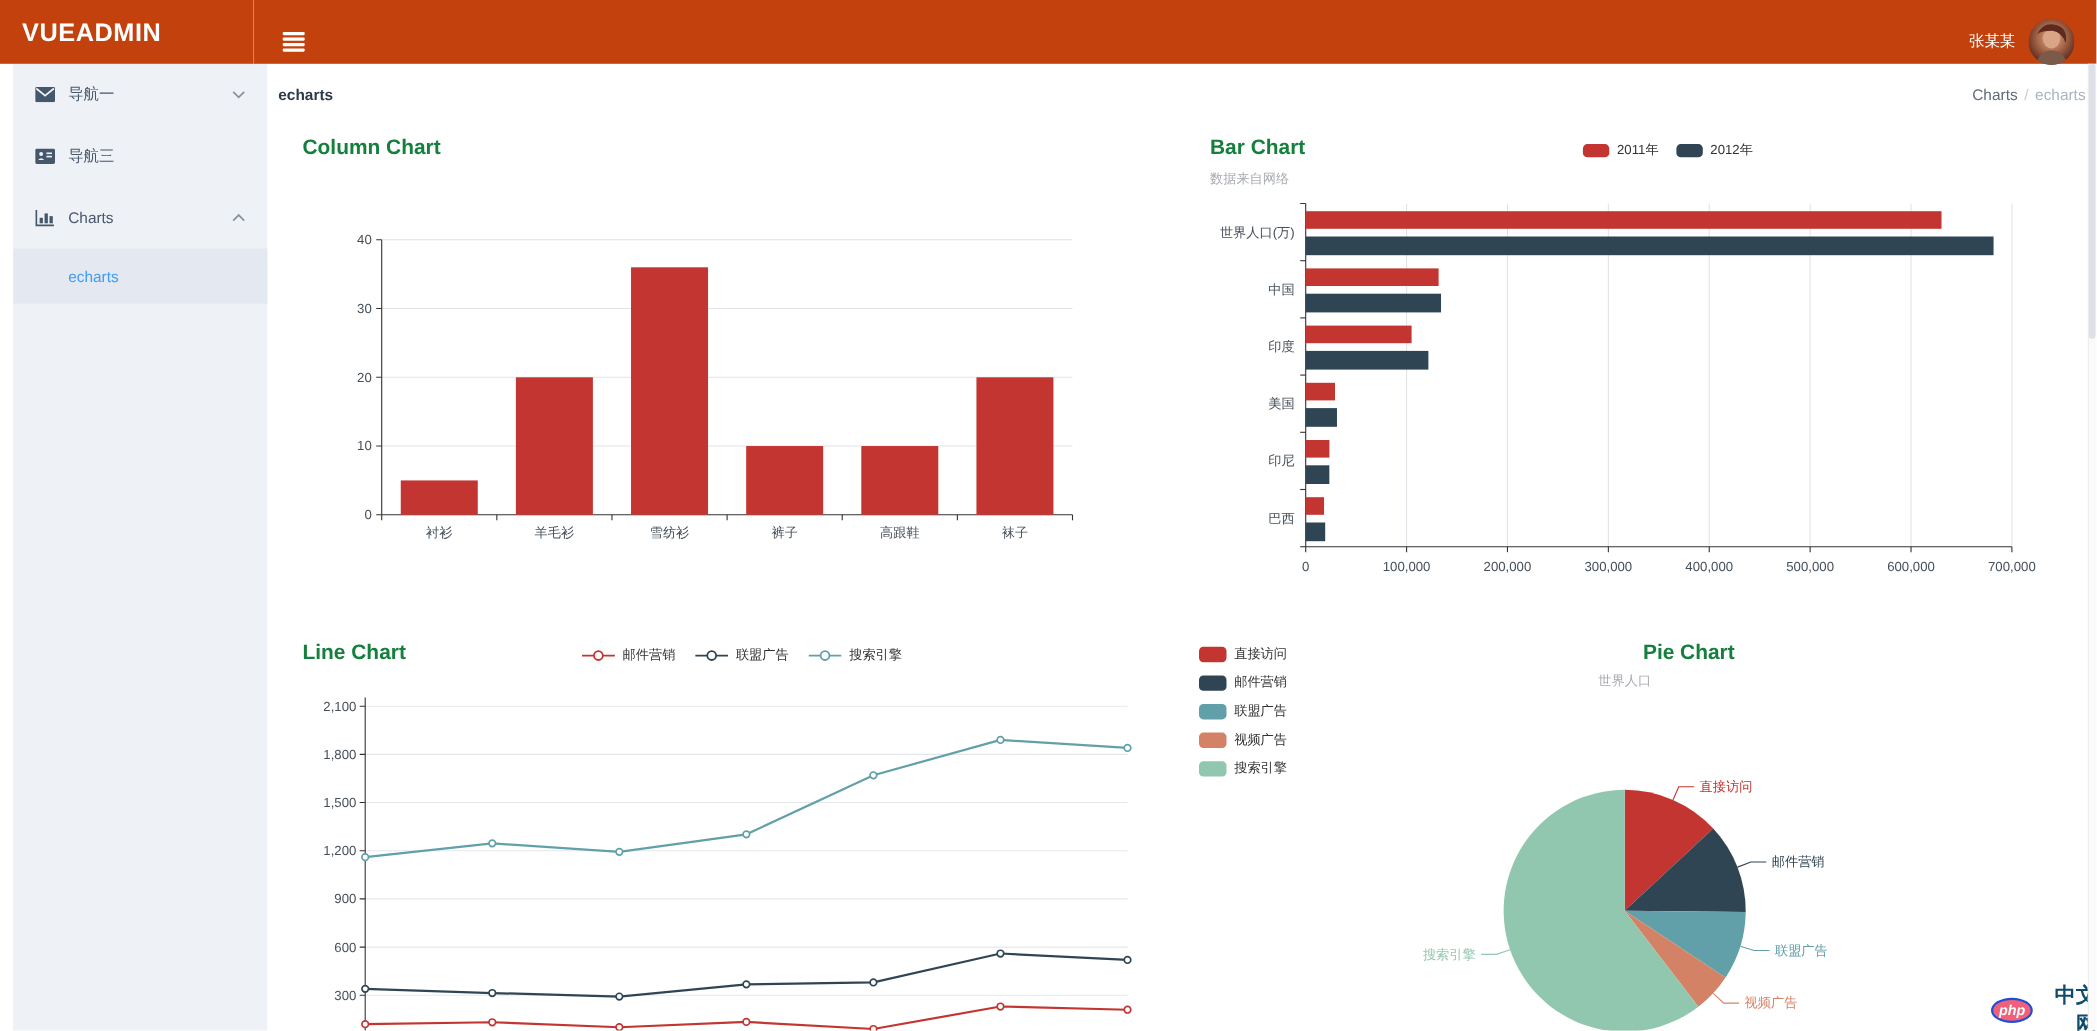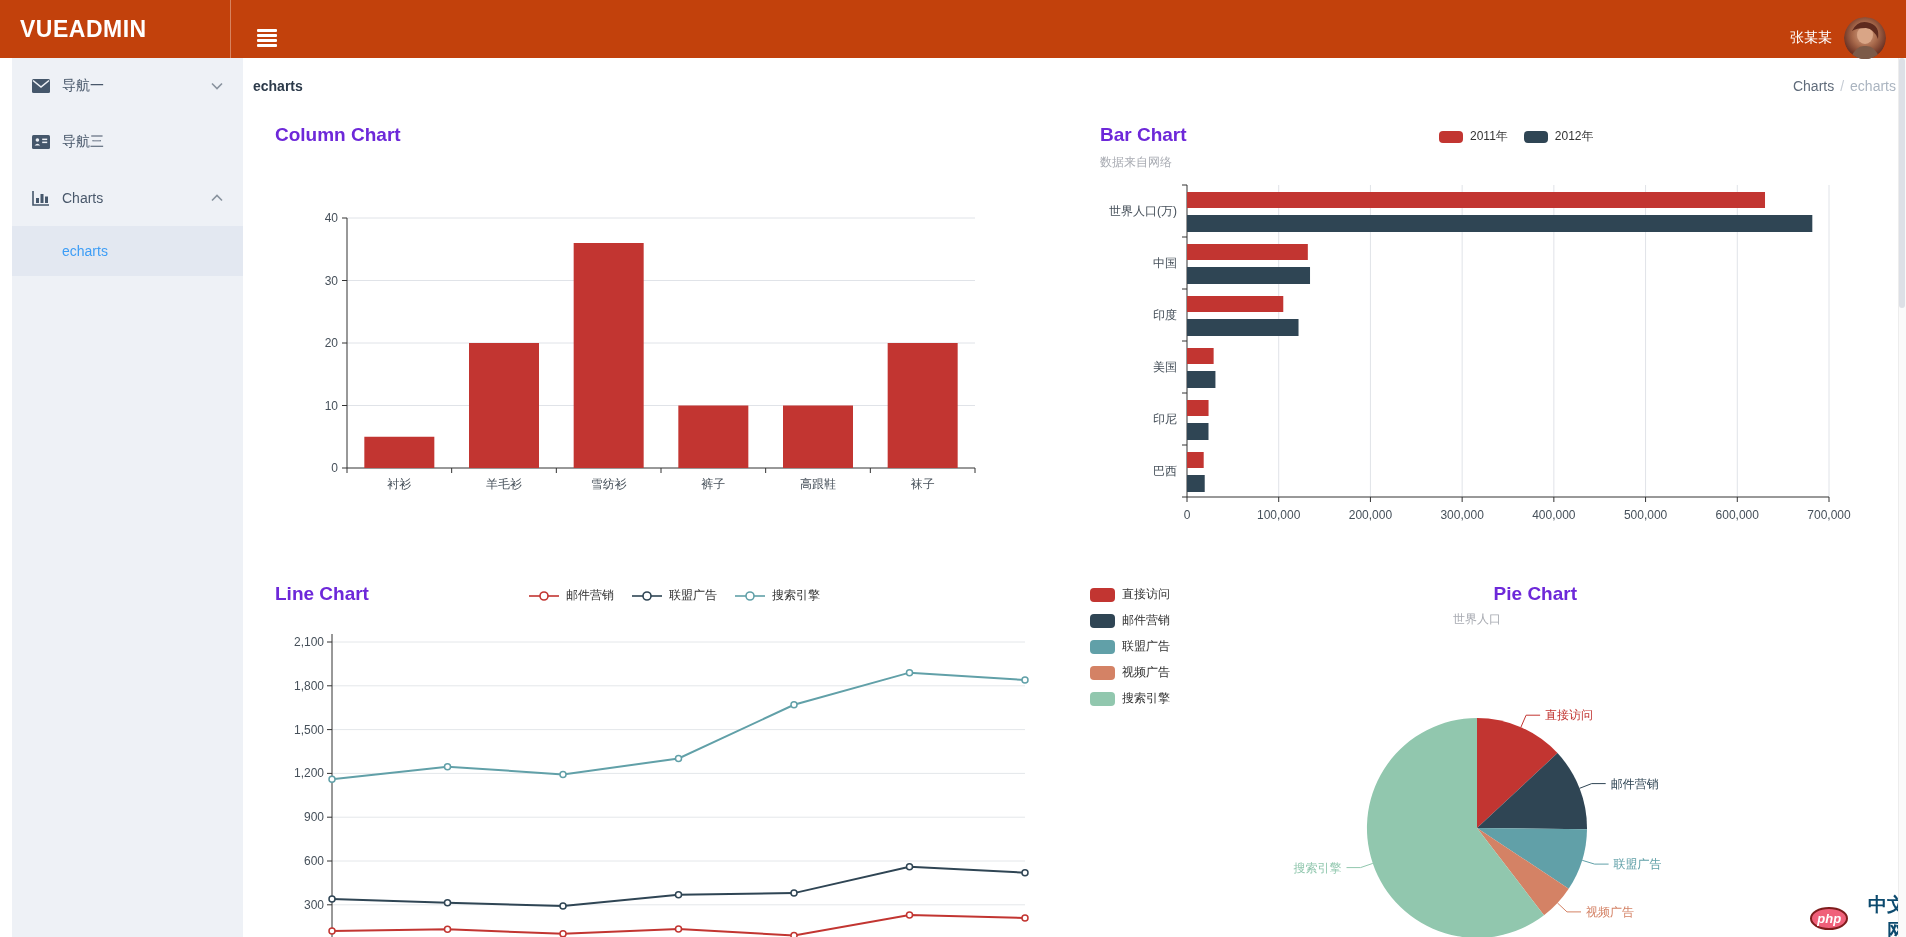--- a/index.html
+++ b/index.html
@@ -24,35 +24,35 @@
   .submenu-item { height:50px; display:flex; align-items:center; padding-left:50px; background:#e3e8f1; color:#3d9df6; font-size:14px; cursor:pointer; }
 
   
   .main { position:absolute; left:231px; top:58px; right:0; bottom:0; background:#fff; overflow:hidden; }
   .page-title { position:absolute; left:22px; top:20px; font-size:14px; font-weight:bold; color:#2c3a4a; }
   .crumbs { position:absolute; right:10px; top:20px; font-size:14px; }
   .crumb-parent { color:#5f6b7a; cursor:pointer; }
   .crumb-sep { color:#c6ccd4; margin:0 6px; }
   .crumb-current { color:#aab4c0; }
 
-  .chart-title { position:absolute; font-size:19px; font-weight:bold; color:#6d28d9; }
+  .chart-title { position:absolute; font-size:19px; font-weight:bold; color:#15803d; }
   .chart-subtitle { position:absolute; font-size:12px; color:#a8abb2; }
 
   .legend-row { position:absolute; display:flex; gap:16px; align-items:center; }
   .legend-col { position:absolute; display:flex; flex-direction:column; gap:9px; }
   .leg-item { display:flex; align-items:center; gap:7px; cursor:pointer; }
   .swatch { display:inline-block; width:24px; height:12px; border-radius:4px; }
   .swatch-lg { display:inline-block; width:25px; height:14px; border-radius:4px; }
   .leg-label { font-size:12px; color:#333; }
 
   svg.chart { position:absolute; overflow:visible; }
 
   
   .watermark { position:absolute; left:1810px; top:892px; display:flex; align-items:center; gap:6px; z-index:6; }
-  .wm-badge { width:42px; height:23px; background:#f0607a; border:2px solid #7f1d1d; border-radius:50%; color:#fff; font-size:13px; font-style:italic; font-weight:bold; display:flex; align-items:center; justify-content:center; }
+  .wm-badge { width:42px; height:23px; background:#f0607a; border:2px solid #1d4ed8; border-radius:50%; color:#fff; font-size:13px; font-style:italic; font-weight:bold; display:flex; align-items:center; justify-content:center; }
   .wm-text { color:#0c4a6e; font-size:19px; font-weight:bold;text-align:right; }
   .scrollbar { position:absolute; right:0; top:58px; bottom:0; width:8px; background:#fafafa; border-left:1px solid #ededed; z-index:6; }
   .scroll-thumb { position:absolute; right:1px; top:0; width:6px; height:250px; background:#dde0e6; border-radius:3px; }
 </style>
 </head>
 <body>
 
 <div class="header">
   <div class="logo">VUEADMIN</div>
   <div class="header-main">

